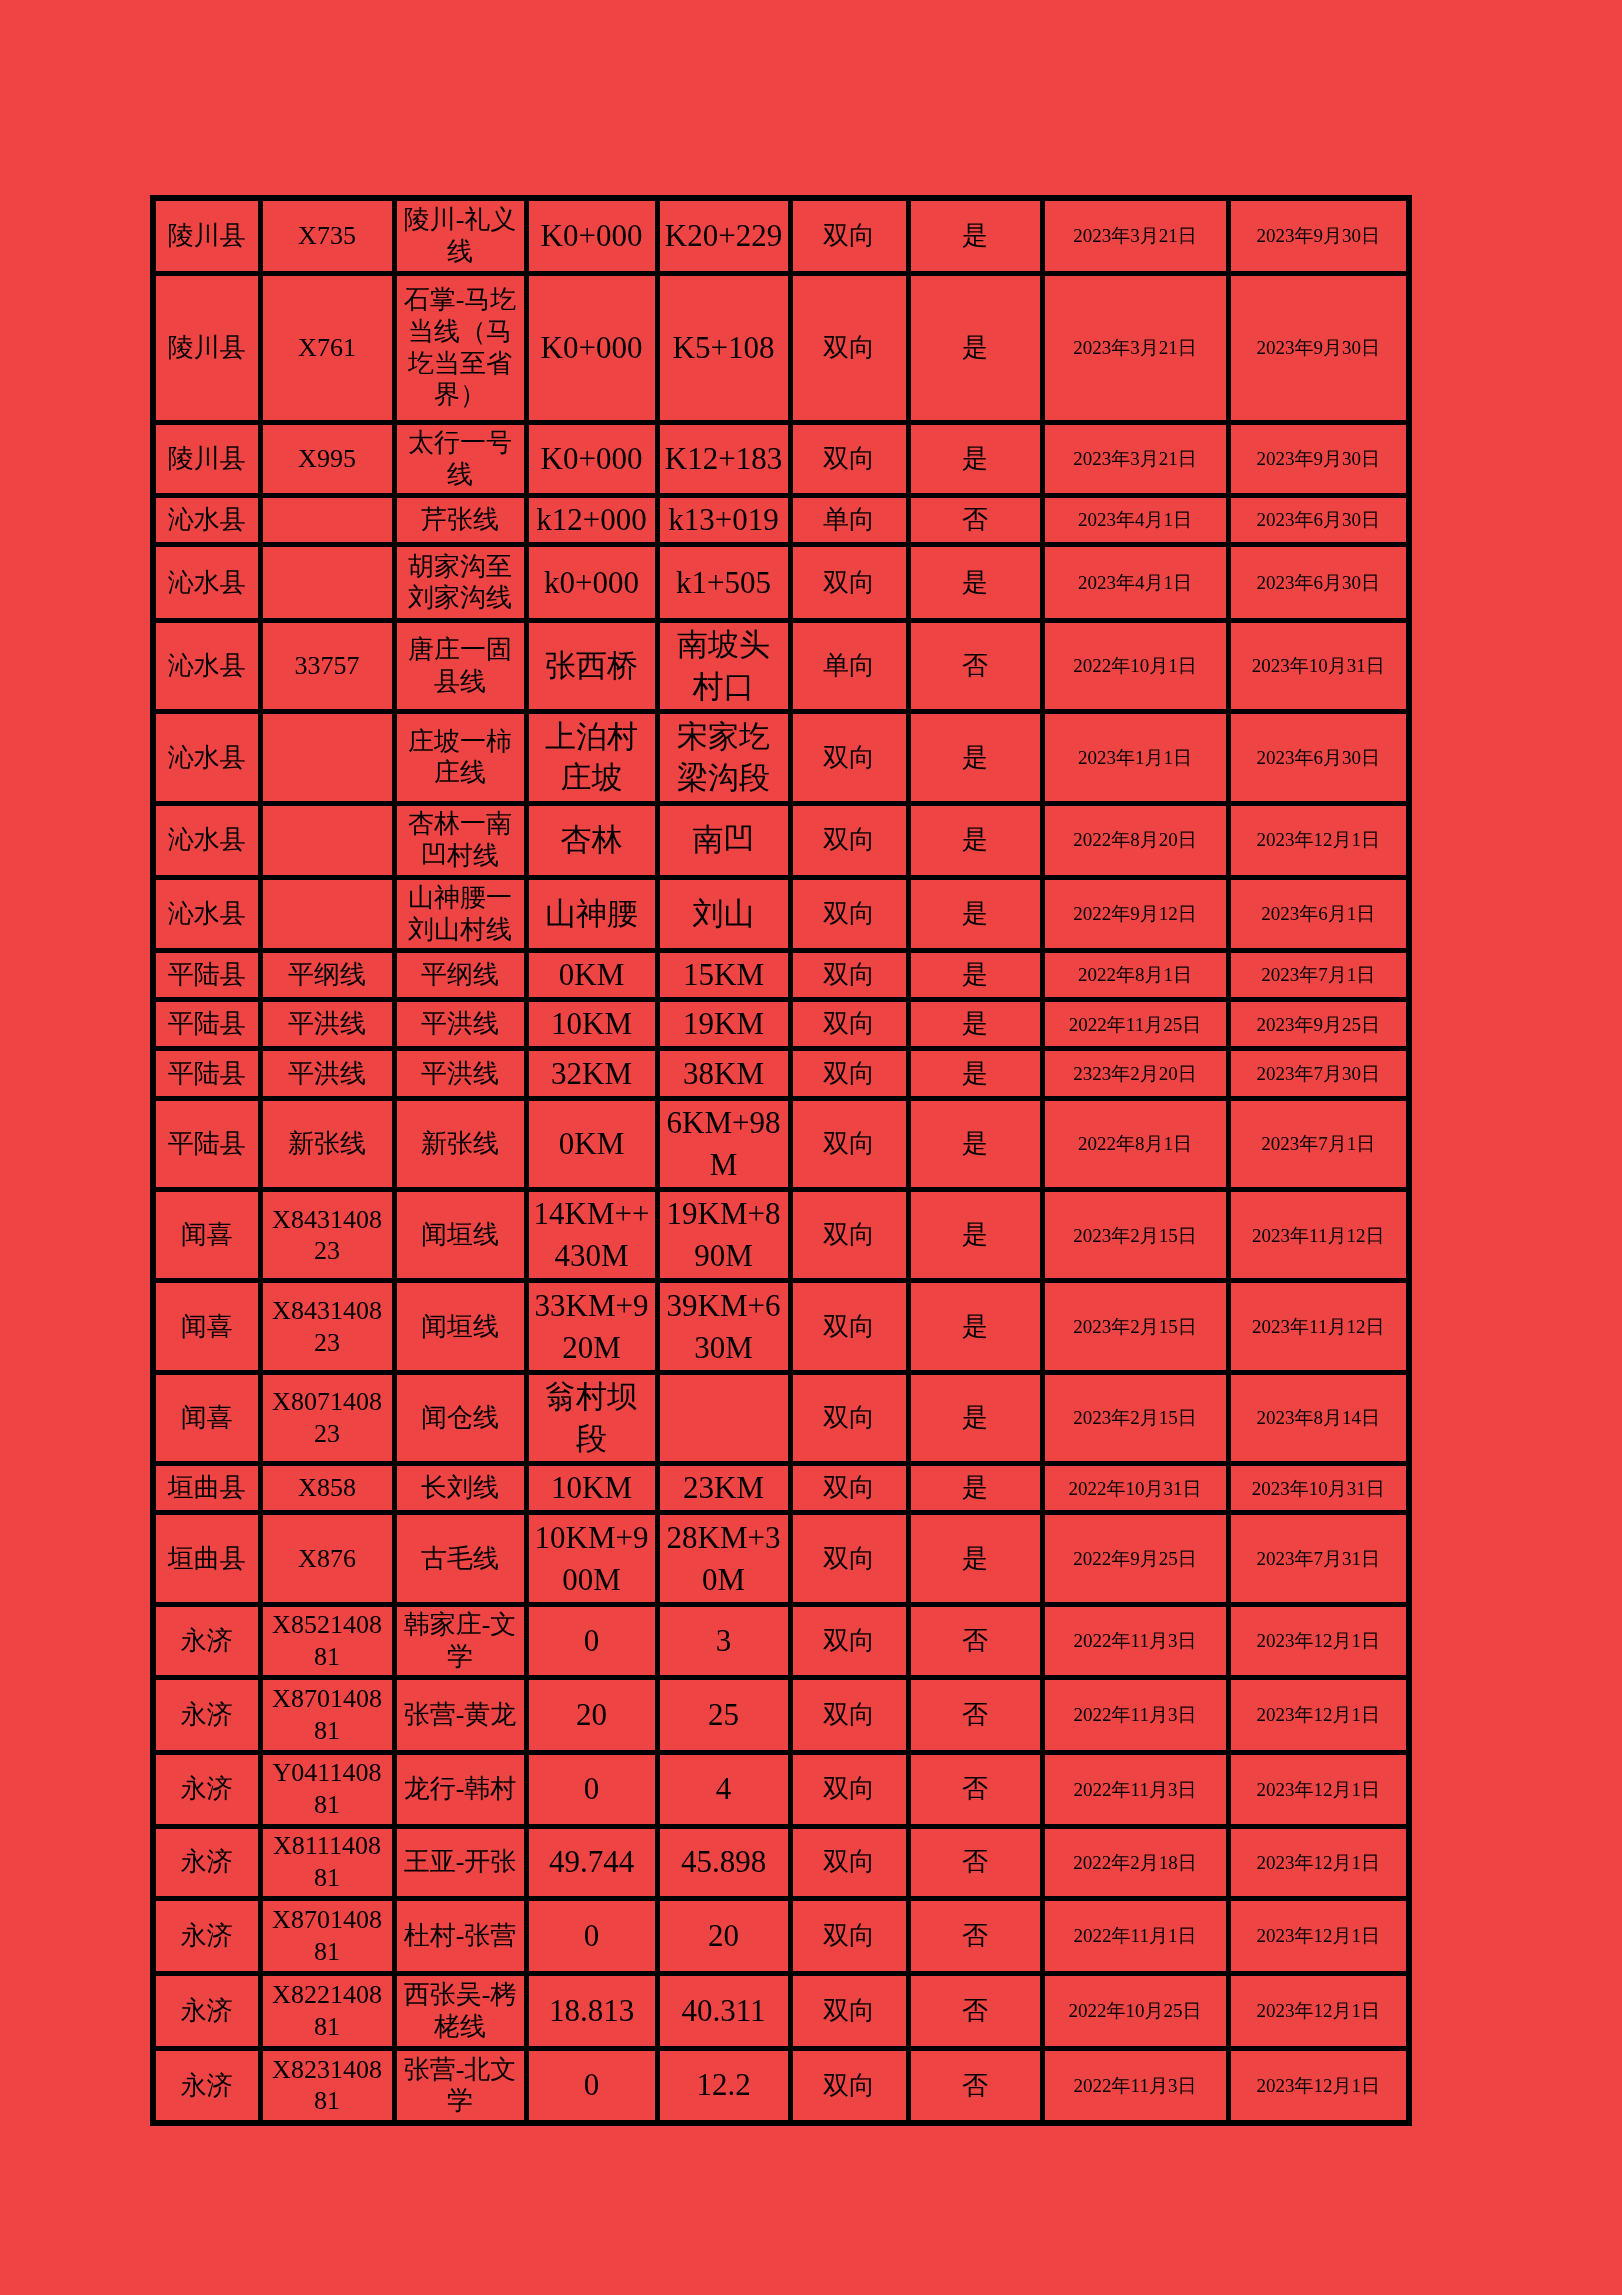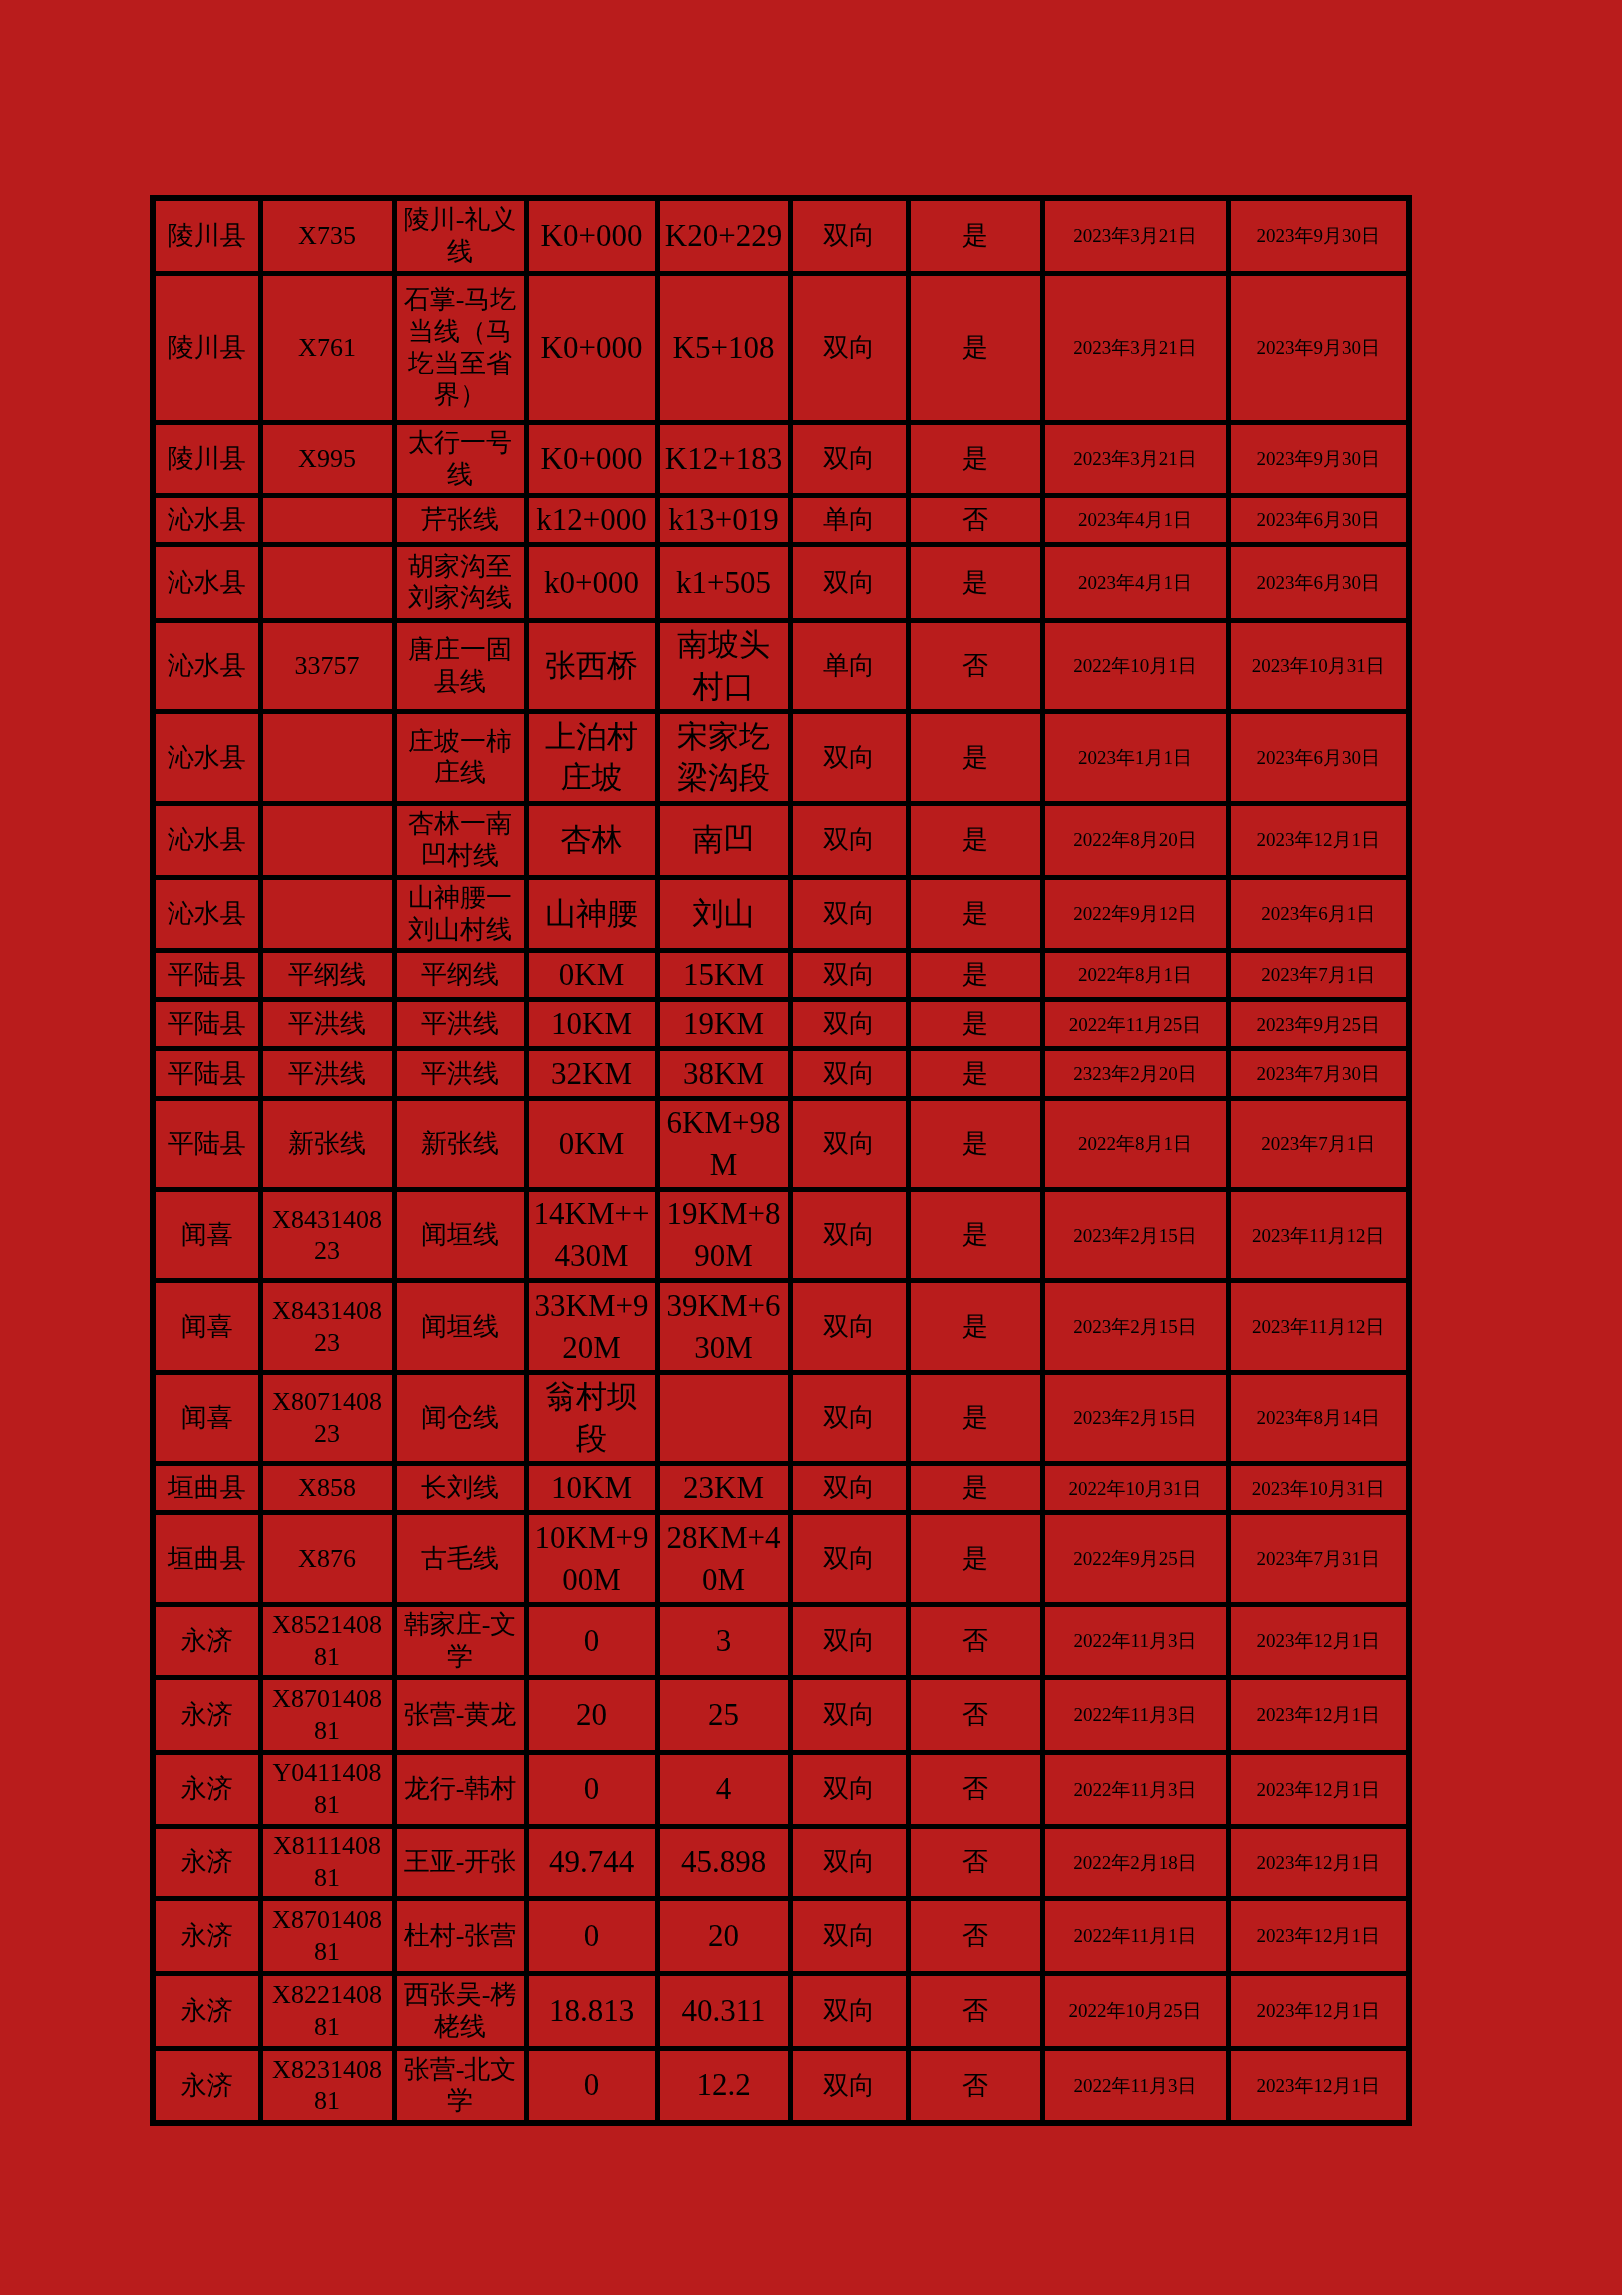--- a/index.html
+++ b/index.html
@@ -4,21 +4,21 @@
 <style>
   html, body {
     margin: 0;
     padding: 0;
     background: #ffffff;
   }
   .page {
     position: relative;
     width: 1623px;
     height: 2295px;
-    background: #b91c1c;
+    background: #ef4444;
     overflow: hidden;
     font-family: "Liberation Serif", "DejaVu Serif", serif;
     color: #000000;
   }
   table.roads {
     position: absolute;
     left: 150px;
     top: 195px;
     width: 1257px;
     border-collapse: collapse;
@@ -250,21 +250,21 @@
           <td>双向</td>
           <td>是</td>
           <td class="date">2022年10月31日</td>
           <td class="date">2023年10月31日</td>
         </tr>
         <tr style="height: 73px;">
           <td>垣曲县</td>
           <td class="code">X876</td>
           <td>古毛线</td>
           <td class="pt">10KM+900M</td>
-          <td class="pt">28KM+40M</td>
+          <td class="pt">28KM+30M</td>
           <td>双向</td>
           <td>是</td>
           <td class="date">2022年9月25日</td>
           <td class="date">2023年7月31日</td>
         </tr>
         <tr style="height: 73px;">
           <td>永济</td>
           <td class="code">X852140881</td>
           <td>韩家庄-文学</td>
           <td class="pt">0</td>

